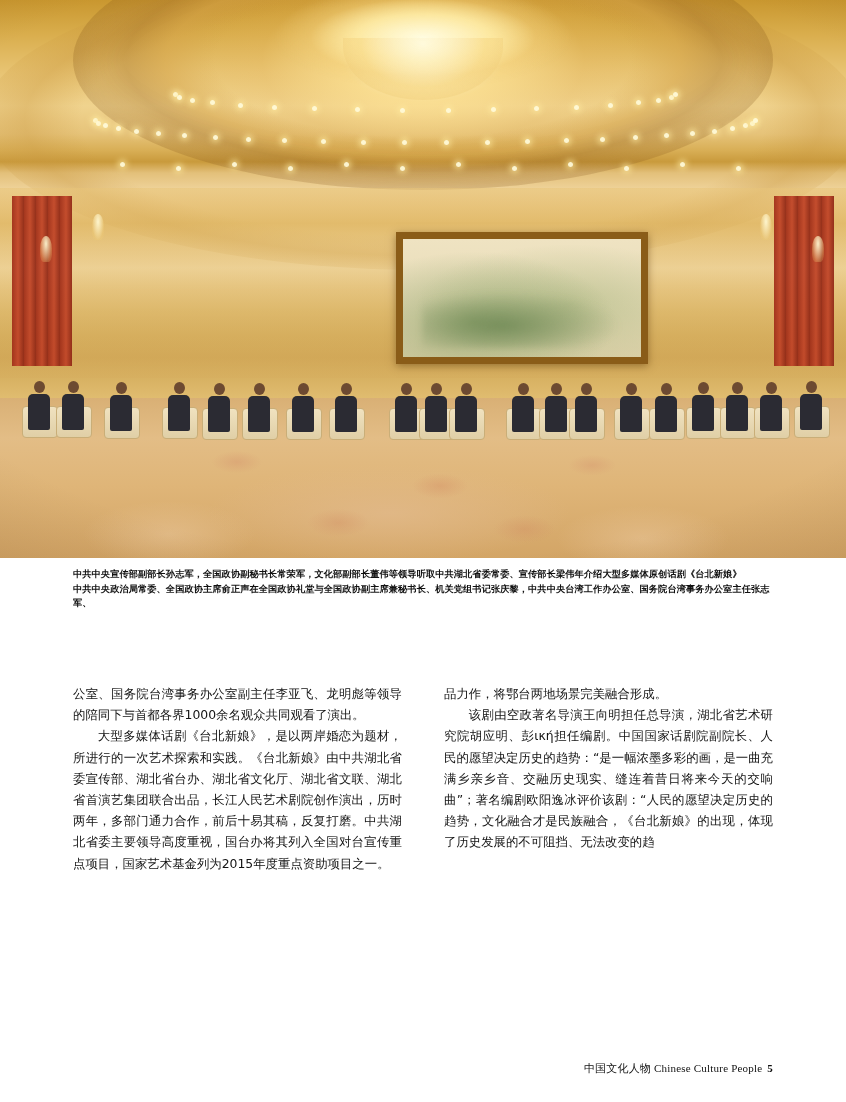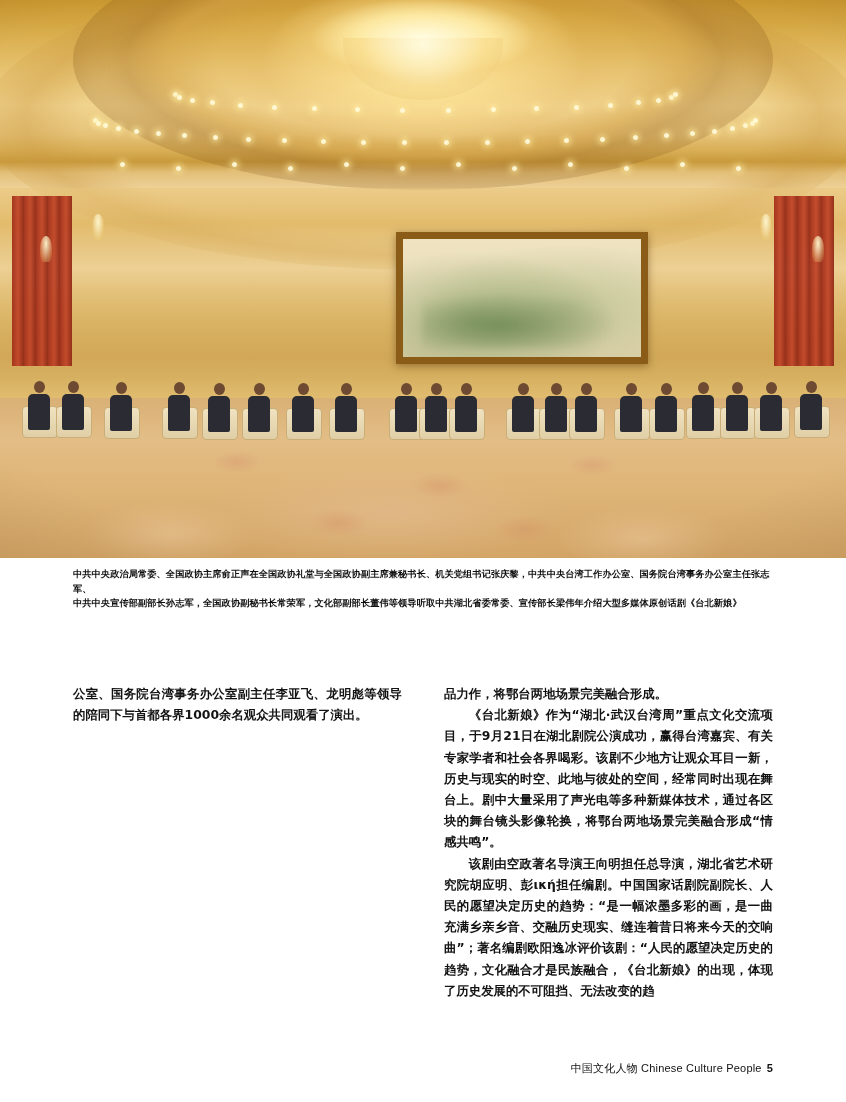--- a/index.html
+++ b/index.html
@@ -209,29 +209,29 @@
   }
   .col {
     width: 329px;
     font-family: "DejaVu Sans", "Liberation Sans", sans-serif;
     font-size: 12.4px;
     line-height: 21.2px;
     color: #131313;
     text-align: justify;
     text-justify: inter-ideograph;
   }
-  .col p { margin: 0; font-weight: bold; }
+  .col p { margin: 0; }
   .col p.indent { text-indent: 2em; }
 
   
   .footer {
     position: absolute;
     right: 73px;
     bottom: 26px;
-    font-family: Liberation Sans, sans-serif;
+    font-family: Liberation Serif, serif;
     font-size: 11px;
     color: #111;
     letter-spacing: 0.2px;
   }
   .footer .pg {
     font-weight: bold;
     margin-left: 5px;
   }
 </style>
 </head>
@@ -409,30 +409,30 @@
         <div class="sconce" style="left: 92px; top: -116px;"></div>
         <div class="sconce" style="left: 760px; top: -116px;"></div>
         <div class="sconce" style="left: 40px; top: -94px;"></div>
         <div class="sconce" style="left: 812px; top: -94px;"></div>
       </div>
     <div class="vignette"></div>
   </div>
 </div>
 
 <div class="caption">
+  <div>中共中央宣传部副部长孙志军，全国政协副秘书长常荣军，文化部副部长董伟等领导听取中共湖北省委常委、宣传部长梁伟年介绍大型多媒体原创话剧《台北新娘》</div>
   <div>中共中央政治局常委、全国政协主席俞正声在全国政协礼堂与全国政协副主席兼秘书长、机关党组书记张庆黎，中共中央台湾工作办公室、国务院台湾事务办公室主任张志军、</div>
-  <div>中共中央宣传部副部长孙志军，全国政协副秘书长常荣军，文化部副部长董伟等领导听取中共湖北省委常委、宣传部长梁伟年介绍大型多媒体原创话剧《台北新娘》</div>
 </div>
 
 <div class="body-cols">
   <div class="col">
     <p>公室、国务院台湾事务办公室副主任李亚飞、龙明彪等领导的陪同下与首都各界1000余名观众共同观看了演出。</p>
+    <p class="indent">大型多媒体话剧《台北新娘》，是以两岸婚恋为题材，所进行的一次艺术探索和实践。《台北新娘》由中共湖北省委宣传部、湖北省台办、湖北省文化厅、湖北省文联、湖北省首演艺集团联合出品，长江人民艺术剧院创作演出，历时两年，多部门通力合作，前后十易其稿，反复打磨。中共湖北省委主要领导高度重视，国台办将其列入全国对台宣传重点项目，国家艺术基金列为2015年度重点资助项目之一。</p>
   </div>
   <div class="col">
     <p>品力作，将鄂台两地场景完美融合形成。</p>
-    <p class="indent">《台北新娘》作为“湖北·武汉台湾周”重点文化交流项目，于9月21日在湖北剧院公演成功，赢得台湾嘉宾、有关专家学者和社会各界喝彩。该剧不少地方让观众耳目一新，历史与现实的时空、此地与彼处的空间，经常同时出现在舞台上。剧中大量采用了声光电等多种新媒体技术，通过各区块的舞台镜头影像轮换，将鄂台两地场景完美融合形成“情感共鸣”。</p>
     <p class="indent">该剧由空政著名导演王向明担任总导演，湖北省艺术研究院胡应明、彭ική担任编剧。中国国家话剧院副院长、人民的愿望决定历史的趋势：“是一幅浓墨多彩的画，是一曲充满乡亲乡音、交融历史现实、缝连着昔日将来今天的交响曲”；著名编剧欧阳逸冰评价该剧：“人民的愿望决定历史的趋势，文化融合才是民族融合，《台北新娘》的出现，体现了历史发展的不可阻挡、无法改变的趋</p>
   </div>
 </div>
 
 <div class="footer">
   <span>中国文化人物 Chinese Culture People</span><span class="pg">5</span>
 </div>
 
 </body></html>

